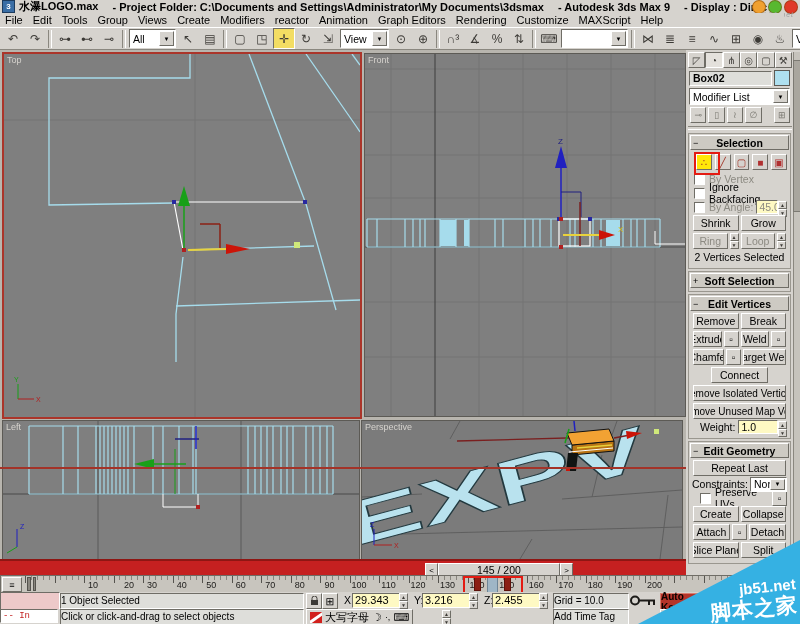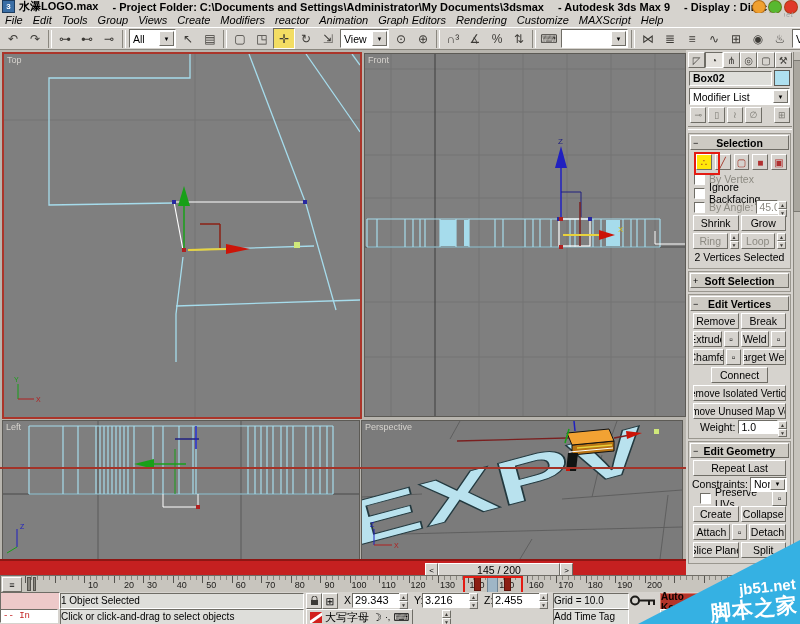--- a/index.html
+++ b/index.html
@@ -17,21 +17,21 @@
   #titlebar{left:0;top:0;width:800px;height:13px;background:#d6d3ce;display:flex;
             align-items:center;font-weight:bold;font-size:11px;white-space:nowrap;overflow:hidden;}
   #titlebar .seg{margin-right:14px;}
   .appicon{width:11px;height:11px;margin:0 4px 0 2px;background:#3a6ea5;border:1px solid #1d3c5e;
            color:#fff;font-size:8px;font-weight:bold;display:flex;align-items:center;justify-content:center;}
   #tb-watermark{position:absolute;right:2px;top:0;display:flex;align-items:center;gap:2px;}
   #tb-watermark .dot{width:12px;height:12px;border-radius:50%;border:1px solid rgba(120,60,0,.5);}
   #tb-watermark .wm-txt{position:absolute;right:4px;top:11px;font-size:7px;font-weight:normal;
             color:#9a9a9a;font-style:italic;letter-spacing:1px;}
   #menubar{left:0;top:13px;width:784px;height:14px;background:#d6d3ce;display:flex;align-items:center;
-           border-bottom:1px solid #6d28d9;font-style:italic;}
+           border-bottom:1px solid #6d28d9;}
   .menu-item{padding:0 5px;height:13px;line-height:13px;}
   
   #toolbar{left:0;top:27px;width:800px;height:23px;background:#d6d3ce;display:flex;align-items:center;
            border-top:1px solid #fff;border-bottom:1px solid #8a877f;padding-left:2px;box-sizing:border-box;}
   .tb-btn{width:20px;height:19px;margin:0 0px;display:flex;align-items:center;justify-content:center;
           font-size:12px;color:#3c3a36;border:1px solid transparent;flex:0 0 auto;}
   .tb-btn.active{background:#f3dd63;border-color:#6f6d66 #ffffff #ffffff #6f6d66;}
   .tb-sep{width:2px;height:18px;margin:0 2px;border-left:1px solid #8a877f;border-right:1px solid #fff;flex:0 0 auto;}
   .tb-drop{height:17px;background:#fff;border:1px solid;border-color:#6f6d66 #ffffff #ffffff #6f6d66;
            display:flex;align-items:center;font-size:10.5px;padding-left:3px;position:relative;flex:0 0 auto;margin:0 1px;}
@@ -81,21 +81,21 @@
   .so-ico.active{background:#ffe609;}
   #vertex-annot{position:absolute;left:-3px;top:-3px;width:22px;height:19px;border:2px solid #e41b12;}
   .chk-row{display:flex;align-items:center;margin:2px 2px 2px 4px;height:12px;}
   .chk{width:9px;height:9px;background:#fff;border:1px solid;border-color:#6f6d66 #fff #fff #6f6d66;margin-right:4px;flex:0 0 auto;}
   .two-col{display:flex;gap:2px;margin:2px 3px;}
   .two-col .btn{flex:1;height:14px;}
   .sq-btn{width:13px;height:13px;flex:0 0 auto !important;}
   .spin{display:inline-flex;flex-direction:column;width:9px;height:13px;flex:0 0 auto;}
   .spin span{flex:1;display:flex;align-items:center;justify-content:center;font-size:5px;
              background:#d6d3ce;border:1px solid;border-color:#fff #6f6d66 #6f6d66 #fff;color:#3c3a36;}
-  .field{background:#ffffff;border:1px solid;border-color:#6f6d66 #fff #fff #6f6d66;
+  .field{background:#fef9c3;border:1px solid;border-color:#6f6d66 #fff #fff #6f6d66;
          height:12px;line-height:12px;padding-left:2px;overflow:hidden;white-space:nowrap;}
   .center-txt{text-align:center;margin:2px 0;}
   #panel-scroll{left:793px;top:52px;width:7px;height:520px;background:#c6c3bc;border-left:1px solid #8a877f;}
   #panel-thumb{left:793px;top:60px;width:6px;height:150px;background:#a9a69e;border:1px solid #7c7a73;}
   
   #slider-band{left:0;top:559px;width:686px;height:16px;background:#c52020;border-top:2px solid #8e1613;
                display:flex;align-items:center;}
   #slider-handle{position:absolute;left:425px;top:2px;display:flex;height:12px;}
   .sl-btn{width:11px;height:12px;font-size:8px;}
   #sl-label{width:120px;height:12px;text-align:center;line-height:12px;}

